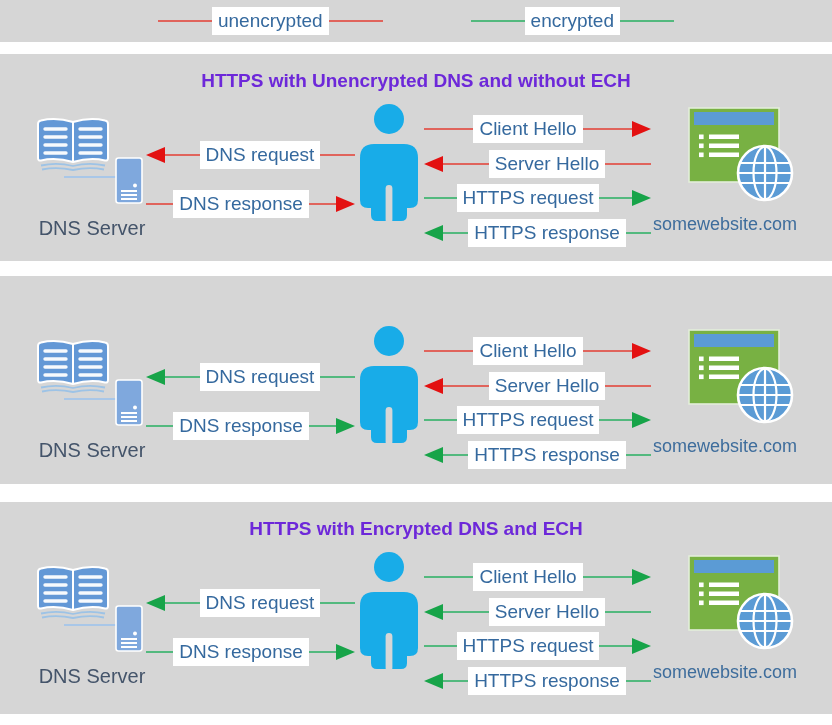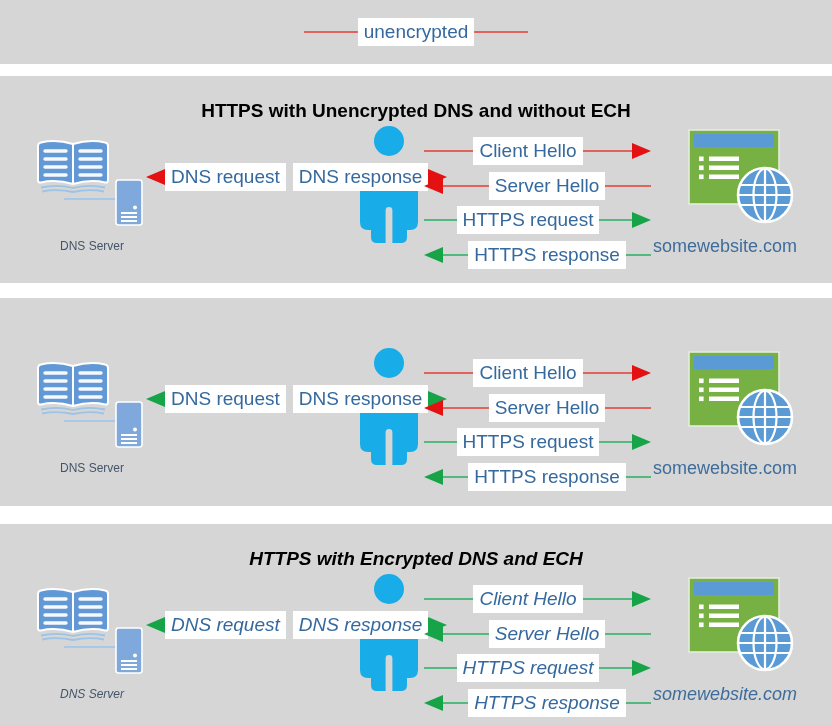--- a/index.html
+++ b/index.html
@@ -6,81 +6,86 @@
   body {
     width:832px; height:725px; background:#ffffff;
     font-family:"Liberation Sans", sans-serif;
     -webkit-font-smoothing:antialiased;
     overflow:hidden;
   }
   .band { background:#D6D6D6; }
 
   
   #legend-bar {
-    height:64px; margin-bottom:12px;
+    height:42px; margin-bottom:12px;
     display:flex; align-items:center; justify-content:center; gap:88px;
   }
   .legend-item { display:flex; align-items:center; }
   .leg-line { width:54px; height:2px; background:var(--line); }
   .text-box {
     background:#ffffff; color:#35699E; font-size:19px; line-height:26px;
     padding:1px 6px; white-space:nowrap;
   }
 
   
   .panel { position:relative; height:207px; }
   .panel:nth-child(1) { margin-bottom:15px; }
   .panel:nth-child(2) { height:208px; margin-bottom:18px; }
-  .panel:nth-child(3) { height:212px; margin-bottom:0;font-style:italic; }
+  .panel:nth-child(3) { height:212px; margin-bottom:0; }
 
   .panel-title {
-    position:absolute; top:8px; left:0; right:0; margin:16px;
-    text-align:center; font-size:19px; font-weight:bold; color:#000000;
+    position:absolute; top:8px; left:0; right:0; margin:8px;
+    text-align:center; font-size:19px; font-weight:bold; color:#6d28d9;
   }
 
   
   .dns-group { position:absolute; left:36px; top:60px; width:112px; height:112px; }
   .book   { position:absolute; left:0;  top:2px;  }
   .connector { position:absolute; left:28px; top:62px; width:52px; height:2px; background:#A9C7E8; }
   .server { position:absolute; left:79px; top:43px; }
   .dns-caption {
     position:absolute; left:36px; top:163px; width:112px;
-    text-align:center; font-size:12px; color:#44546A;
+    text-align:center; font-size:20px; color:#44546A;
   }
 
   .person-icon { position:absolute; left:355px; top:49px; }
 
   .site-group { position:absolute; left:688px; top:53px; }
   .site-caption {
     position:absolute; left:653px; top:160px; width:174px;
     font-size:18px; color:#3E6D9C;
   }
 
   
   .dns-arrows {
     position:absolute; left:146px; top:86px; width:209px;
-    display:flex; flex-direction:row; gap:7px;
+    display:flex; flex-direction:column; gap:19px;
   }
   .https-arrows {
     position:absolute; left:424px; top:60px; width:227px;
     display:flex; flex-direction:column; gap:4.5px;
   }
   .arrow-row { display:flex; align-items:center; height:30px; }
   .arrow-row .seg { flex:1; height:2px; background:var(--line); }
   .head { width:0; height:0; flex:none; }
   .head-left  { border:8px solid transparent; border-left:0;  border-right:19px solid var(--head); }
   .head-right { border:8px solid transparent; border-right:0; border-left:19px solid var(--head); }
 </style>
 </head>
 <body>
 
 <div id="legend-bar" class="band">
     <div class="legend-item" style="--line: #E0645C;">
     <span class="leg-line"></span>
     <span class="text-box legend-label">unencrypted</span>
+    <span class="leg-line"></span>
+  </div>
+    <div class="legend-item" style="--line: #53B97E;">
+    <span class="leg-line"></span>
+    <span class="text-box legend-label">encrypted</span>
     <span class="leg-line"></span>
   </div>
   </div>
 <div id="panels">
     <section class="panel band">
     <h2 class="panel-title">HTTPS with Unencrypted DNS and without ECH</h2>
 
     <div class="dns-group">
       <svg class="book" width="74" height="58" viewBox="0 0 74 58">
         <path d="M37 6 Q20 1 5 4.5 Q2 5 2 8 L2 42 Q2 45 5 44.4 Q20 41 37 46 Q54 41 69 44.4 Q72 45 72 42 L72 8 Q72 5 69 4.5 Q54 1 37 6 Z" fill="#6398D6" stroke="#ffffff" stroke-width="2"></path>

